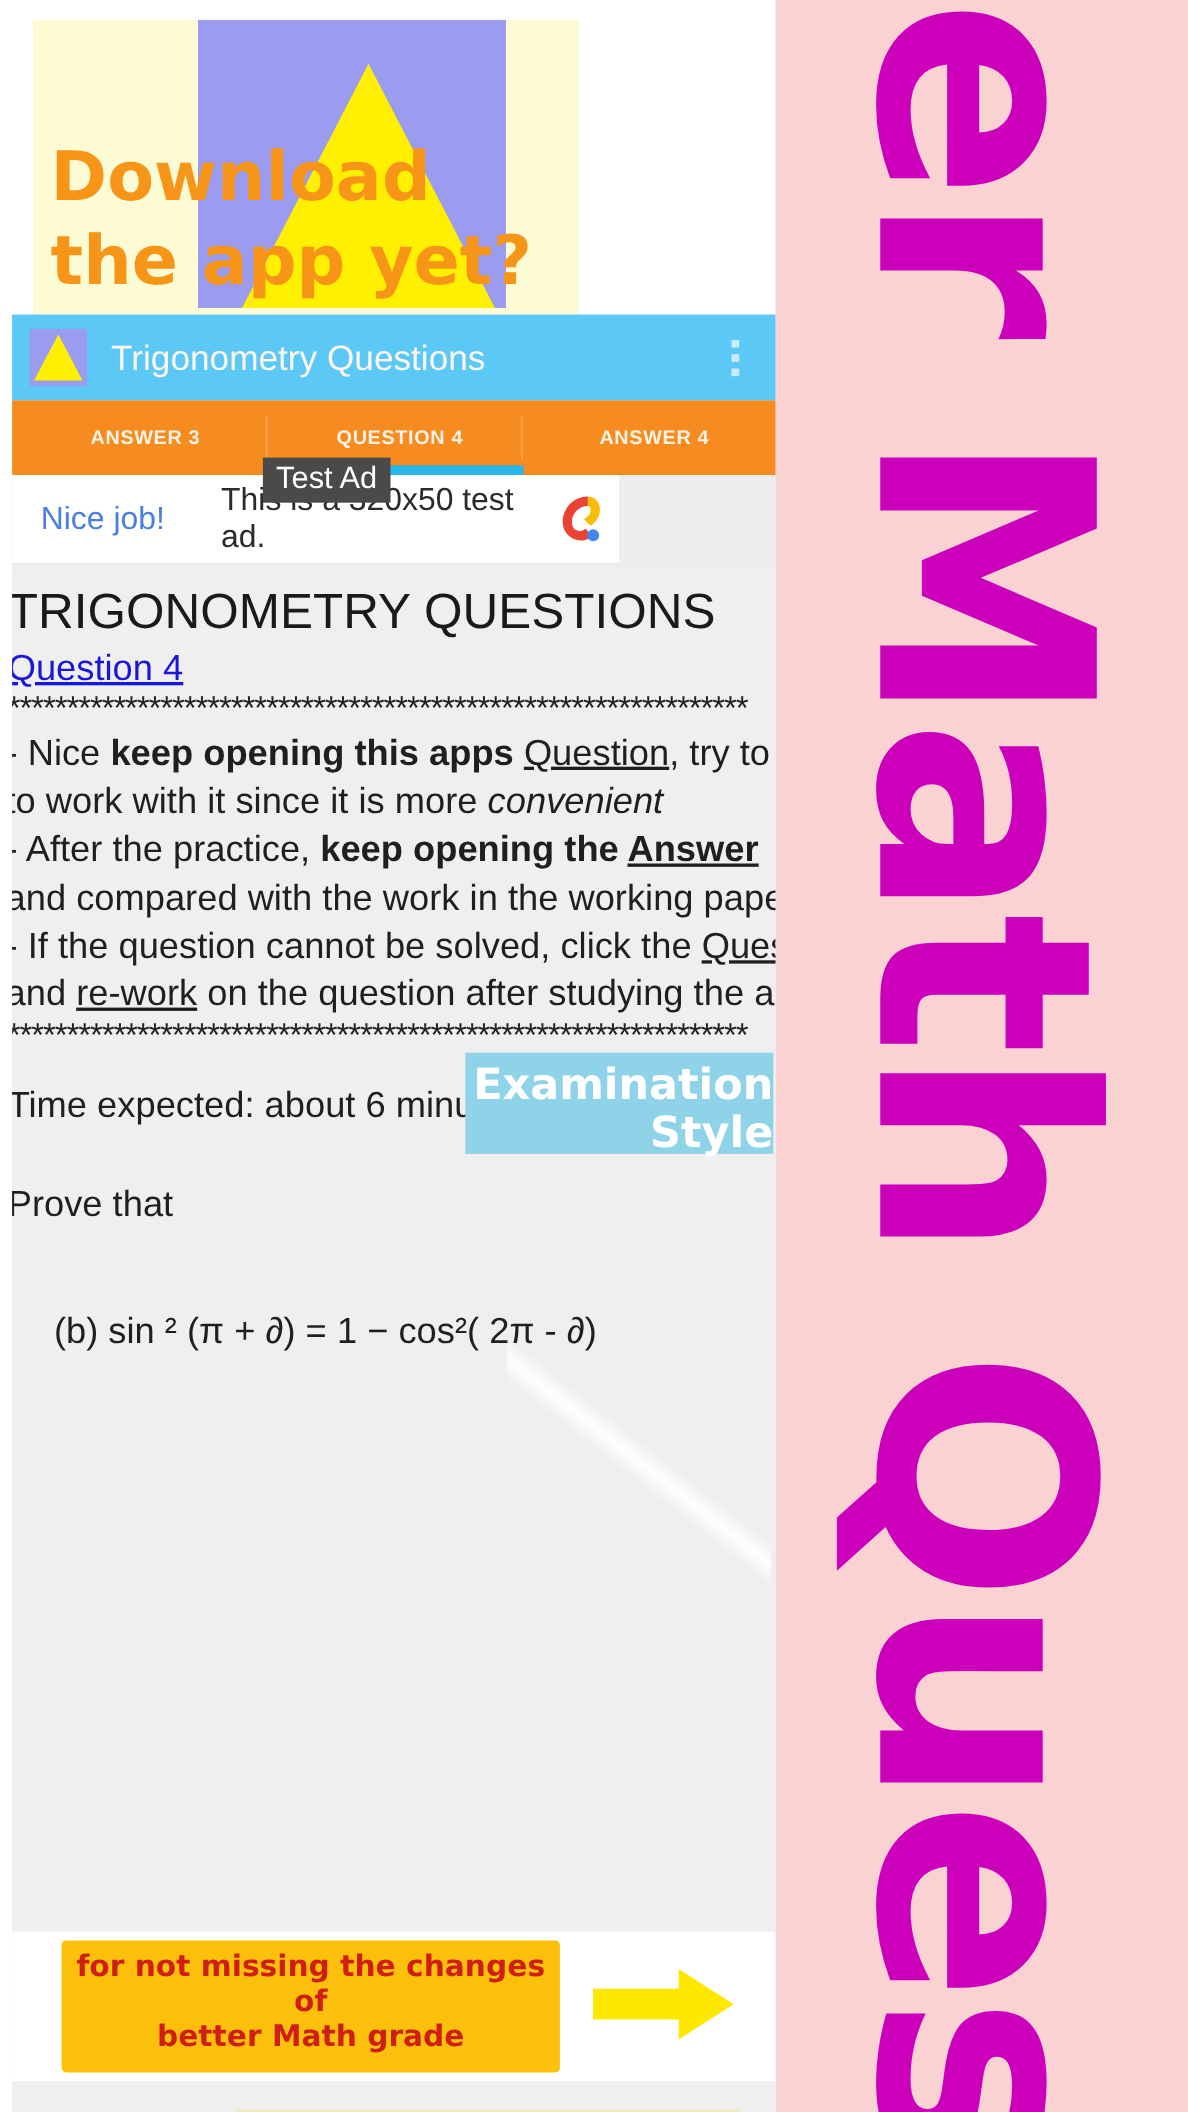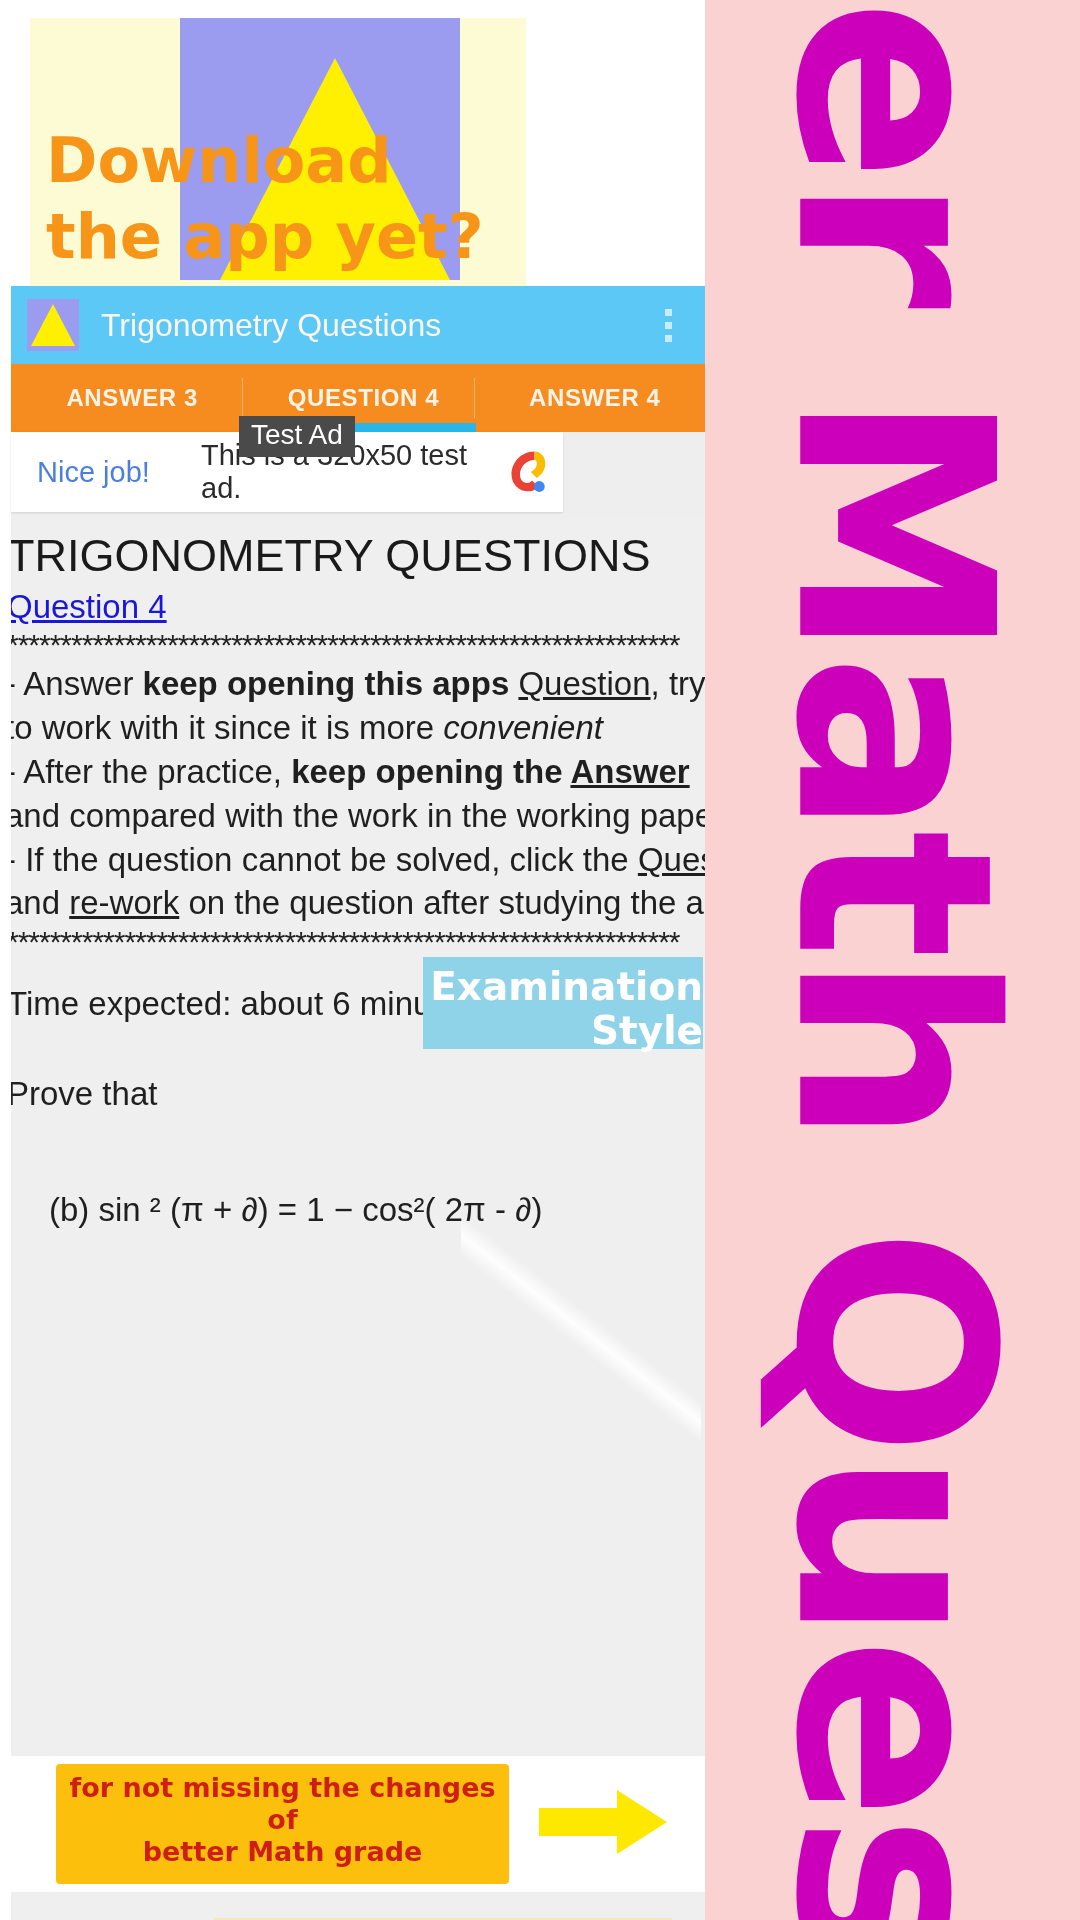--- a/index.html
+++ b/index.html
@@ -89,21 +89,21 @@
     margin-left:auto; width:36px; display:flex; flex-direction:column;
     align-items:center; gap:6px; padding-right:6px;
   }
   #overflow-btn span{ width:7px;height:7px;background:#c9ecfb;display:block; }
 
   #tabbar{
     height:68px; background:#f68b1f; display:flex; position:relative;
   }
   .tab{
     flex:1; display:flex; align-items:center; justify-content:center;
-    color:#fdf3e6; font-size:24px; font-weight:bold; letter-spacing:.6px;
+    color:#fdf3e6; font-size:18px; font-weight:bold; letter-spacing:.6px;
     font-family:"Liberation Sans", sans-serif;
     position:relative;
     padding-left:11px;
   }
   .tab + .tab::before{
     content:""; position:absolute; left:0; top:14px; bottom:14px;
     width:1px; background:rgba(255,255,255,.35);
   }
   #tab-underline{
     position:absolute; bottom:0; left:233px; width:232px; height:9px;
@@ -271,21 +271,21 @@
     <div id="doc">
       <div id="doc-inner">
 
         <div class="h1">TRIGONOMETRY QUESTIONS</div>
 
         <a class="qlink" href="#">Question 4</a>
 
         <div class="stars">***************************************************************</div>
 
         <div class="para">
-          <span>- Answer </span><b>keep opening this apps</b><span> </span><u>Question</u><span>, try to use a paper</span>
+          <span>- Nice </span><b>keep opening this apps</b><span> </span><u>Question</u><span>, try to use a paper</span>
         </div>
 
         <div class="para">
           <span>to work with it since it is more </span><i>convenient</i>
         </div>
 
         <div class="para">
           <span>- After the practice, </span><b>keep opening the </b><b><u>Answer</u></b>
         </div>
 

